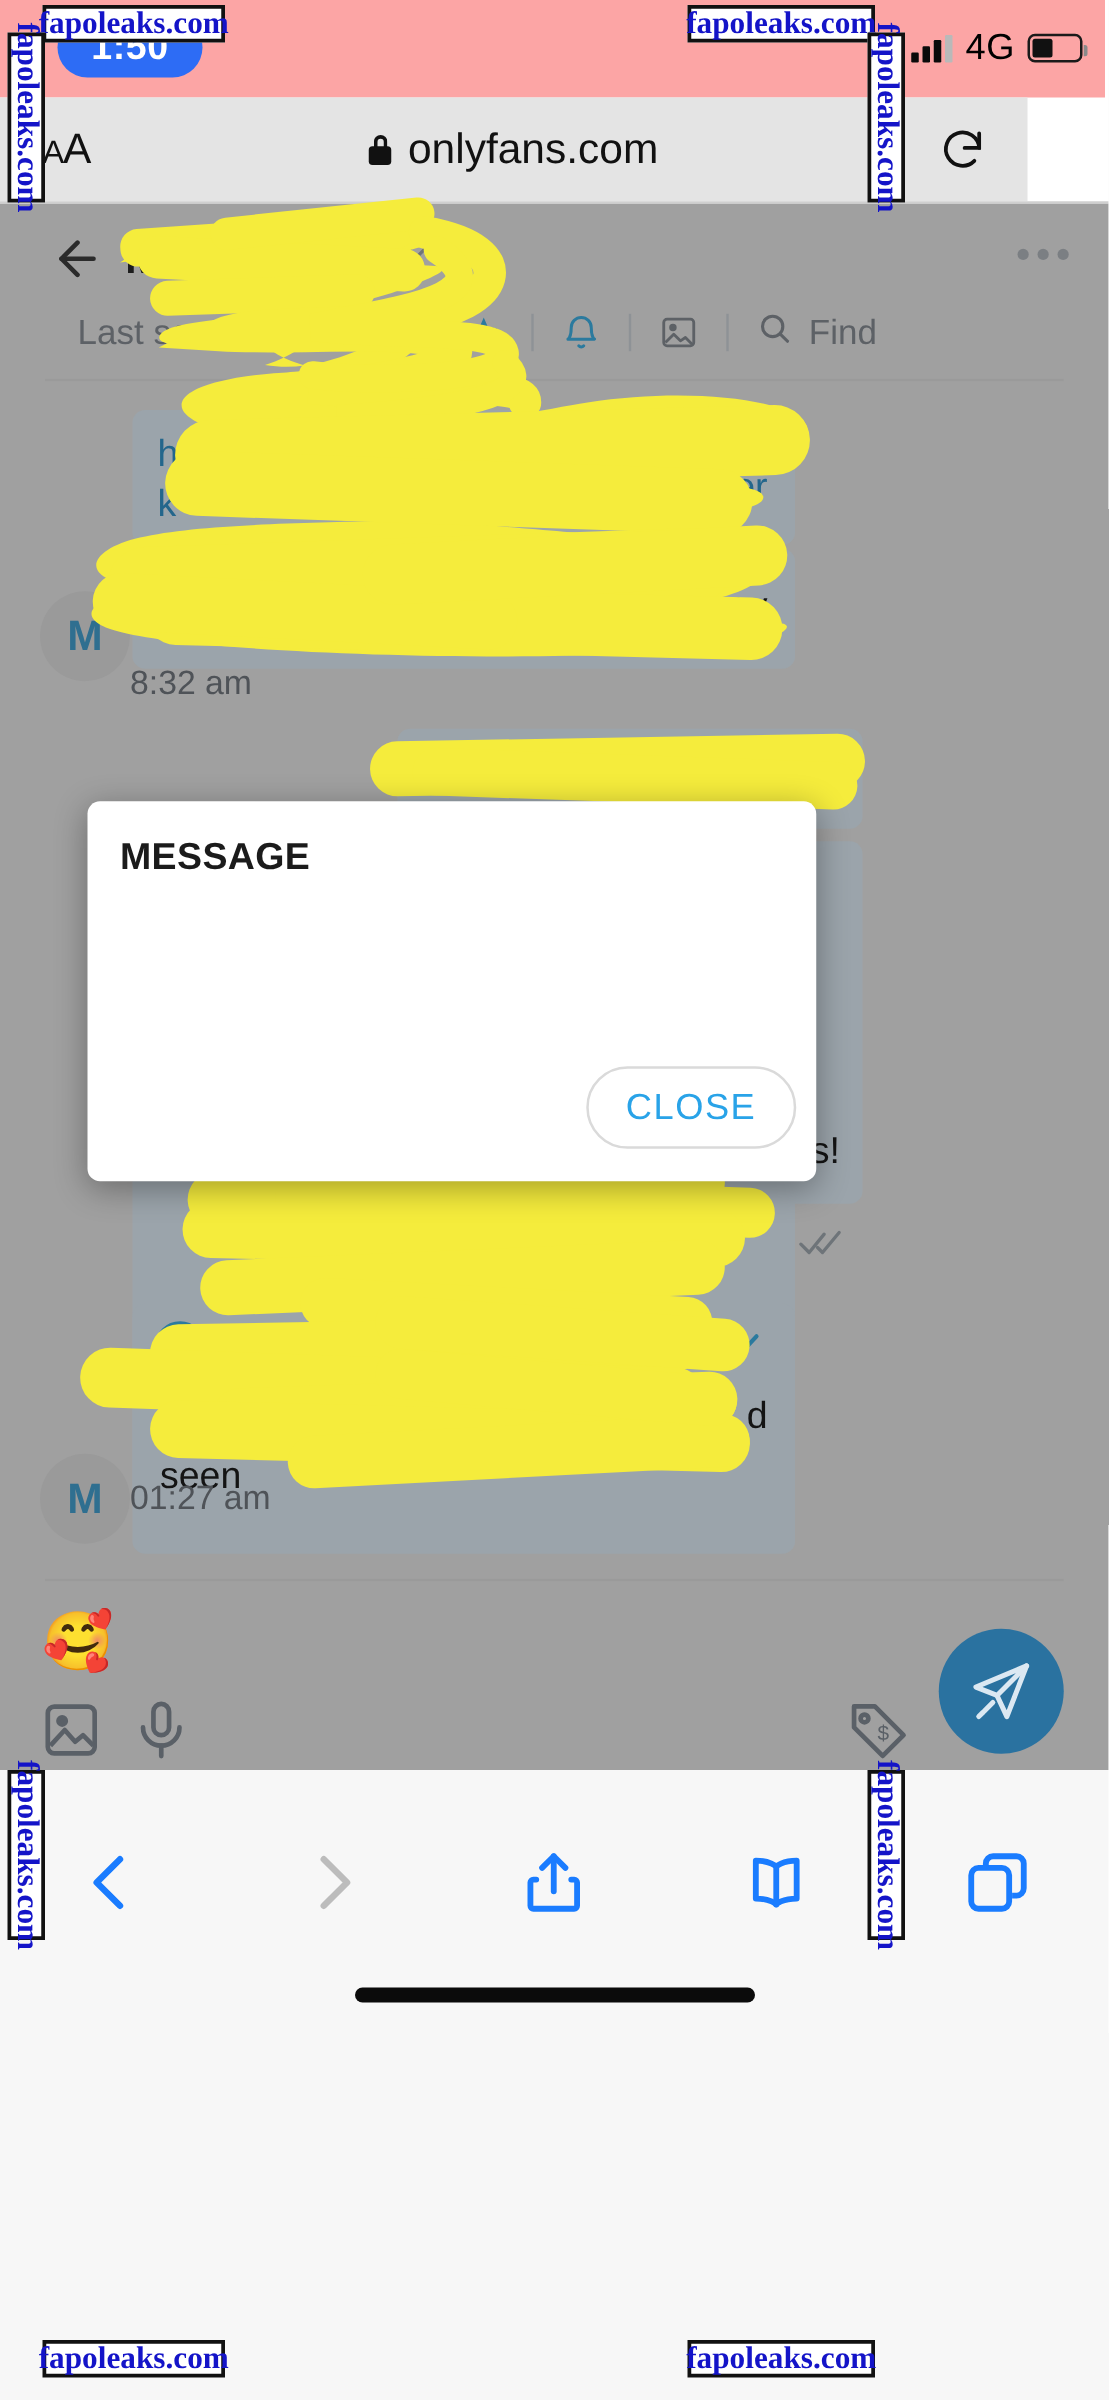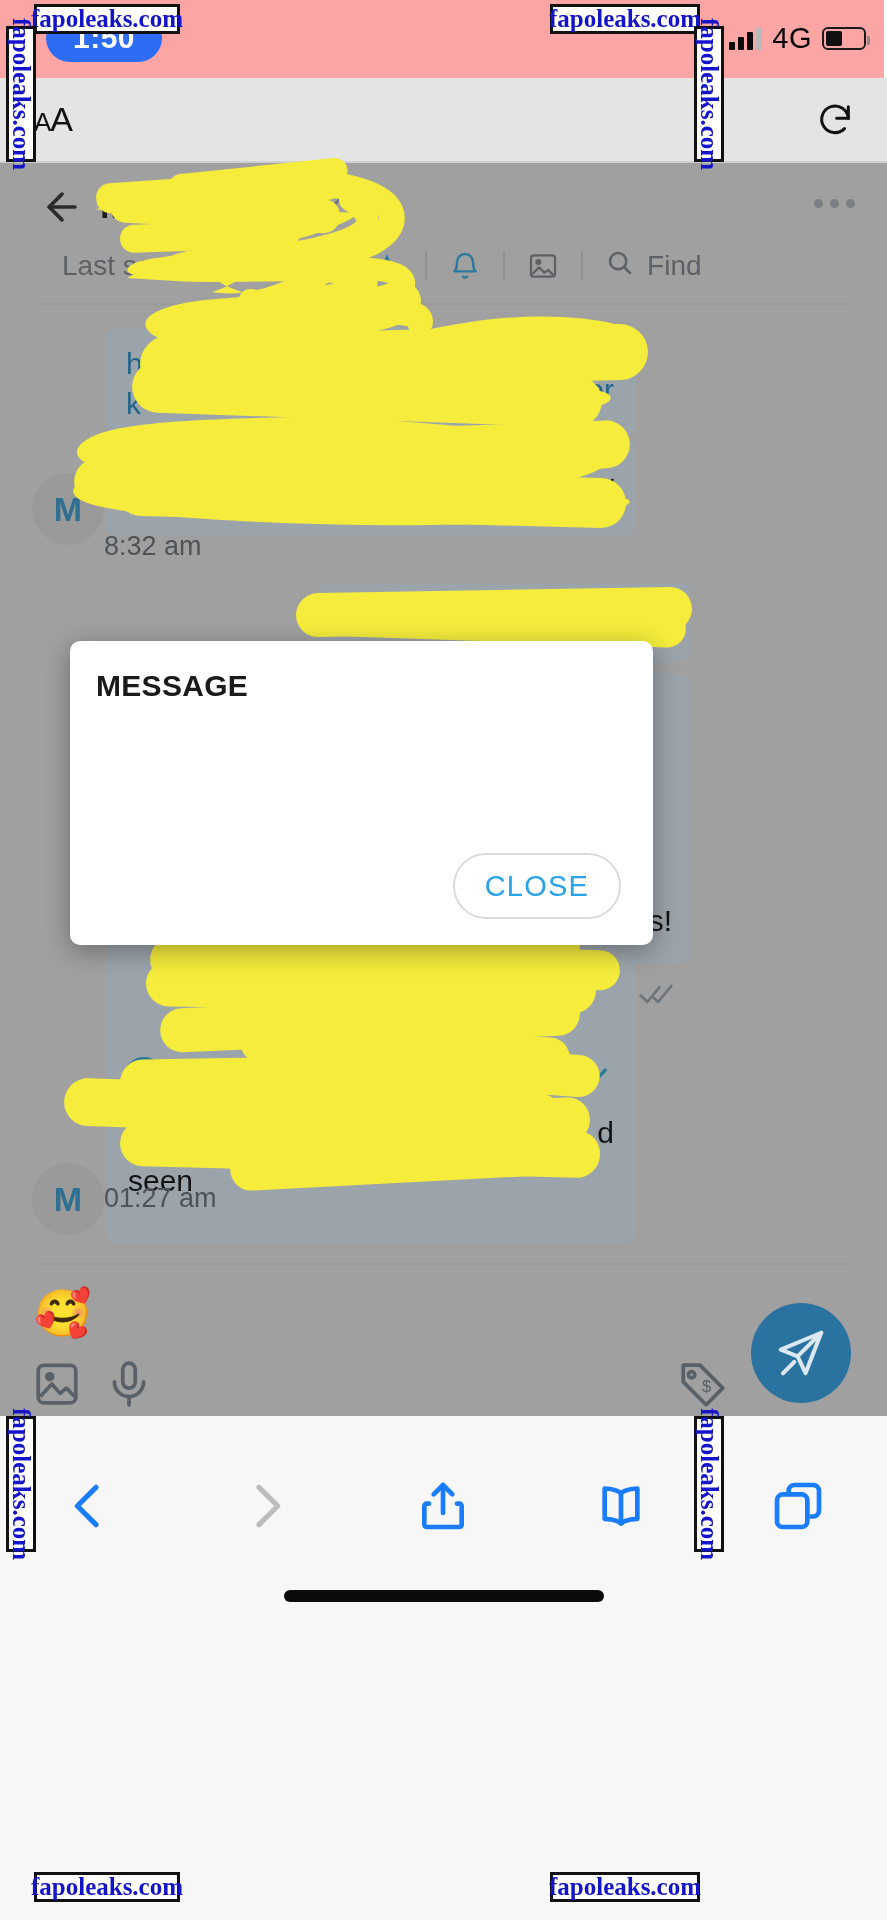--- a/index.html
+++ b/index.html
@@ -40,21 +40,21 @@
     border-radius:6px; display:flex; align-items:center; padding:2px;
   }
   .batt:after {
     content:''; position:absolute; right:-6px; top:7px;
     width:3px; height:9px; background:#8a8a8a; border-radius:0 2px 2px 0;
   }
   .batt i { display:block; height:100%; width:45%; background:#111; border-radius:2px; }
 
   
   .urlbar {
-    position:absolute; left:0; top:78px; width:887px; height:83px;
+    position:absolute; left:0; top:78px; width:822px; height:83px;
     background:#e4e4e4; display:flex; align-items:center;
   }
   .aa { position:absolute; left:34px; color:#111; font-size:34px; letter-spacing:-1px; }
   .aa .small { font-size:26px; }
   .urlcenter {
     position:absolute; left:0; right:0; display:flex; align-items:center;
     justify-content:center; gap:13px;
   }
   .lock { width:18px; height:24px; position:relative; display:inline-block; }
   .lock .body { position:absolute; bottom:0; width:18px; height:15px; background:#111; border-radius:3px; }
@@ -141,21 +141,21 @@
   }
   .modal-title {
     position:absolute; left:26px; top:28px;
     font-size:30px; font-weight:700; color:#1b1b1b; letter-spacing:.3px;
   }
   .modal-body {
     position:absolute; left:24px; top:114px; right:16px;
     font-size:30px; color:#1f1f1f; line-height:1.3;
   }
   .modal-btn {
-    position:absolute; right:32px; bottom:26px;
+    position:absolute; right:16px; bottom:26px;
     min-width:136px; height:66px; padding:0 30px;
     border:2px solid #dadada; border-radius:33px; background:#fff;
     color:#29a3e8; font-size:29px; font-weight:500; letter-spacing:1.2px;
     display:flex; align-items:center; justify-content:center;
   }
 
   
   .hl { position:absolute; background:#f5ec3c; pointer-events:none; }
   .hlwrap { position:absolute; left:0; top:0; width:887px; height:1920px; pointer-events:none; }
 
@@ -201,20 +201,27 @@
       <span class="netlabel">4G</span>
       <div class="batt">
           <i></i>
         </div>
     </div>
   </div>
 
   <div class="urlbar">
     <div class="aa">
       <span class="small">A</span><span title="AA">A</span>
+    </div>
+    <div class="urlcenter">
+      <span class="lock">
+        <span class="shack"></span>
+          <span class="body"></span>
+      </span>
+      <span class="urltext">onlyfans.com</span>
     </div>
     <span class="reload">
       <svg viewBox="0 0 24 24" width="40" height="40" fill="none" stroke="currentColor" stroke-width="1.8" stroke-linecap="round">
         <path d="M20 11a8 8 0 1 0-2.3 6.2"></path>
           <path d="M20 4v7h-7"></path>
       </svg>
     </span>
   </div>
   <div class="sep-line"></div>
 

